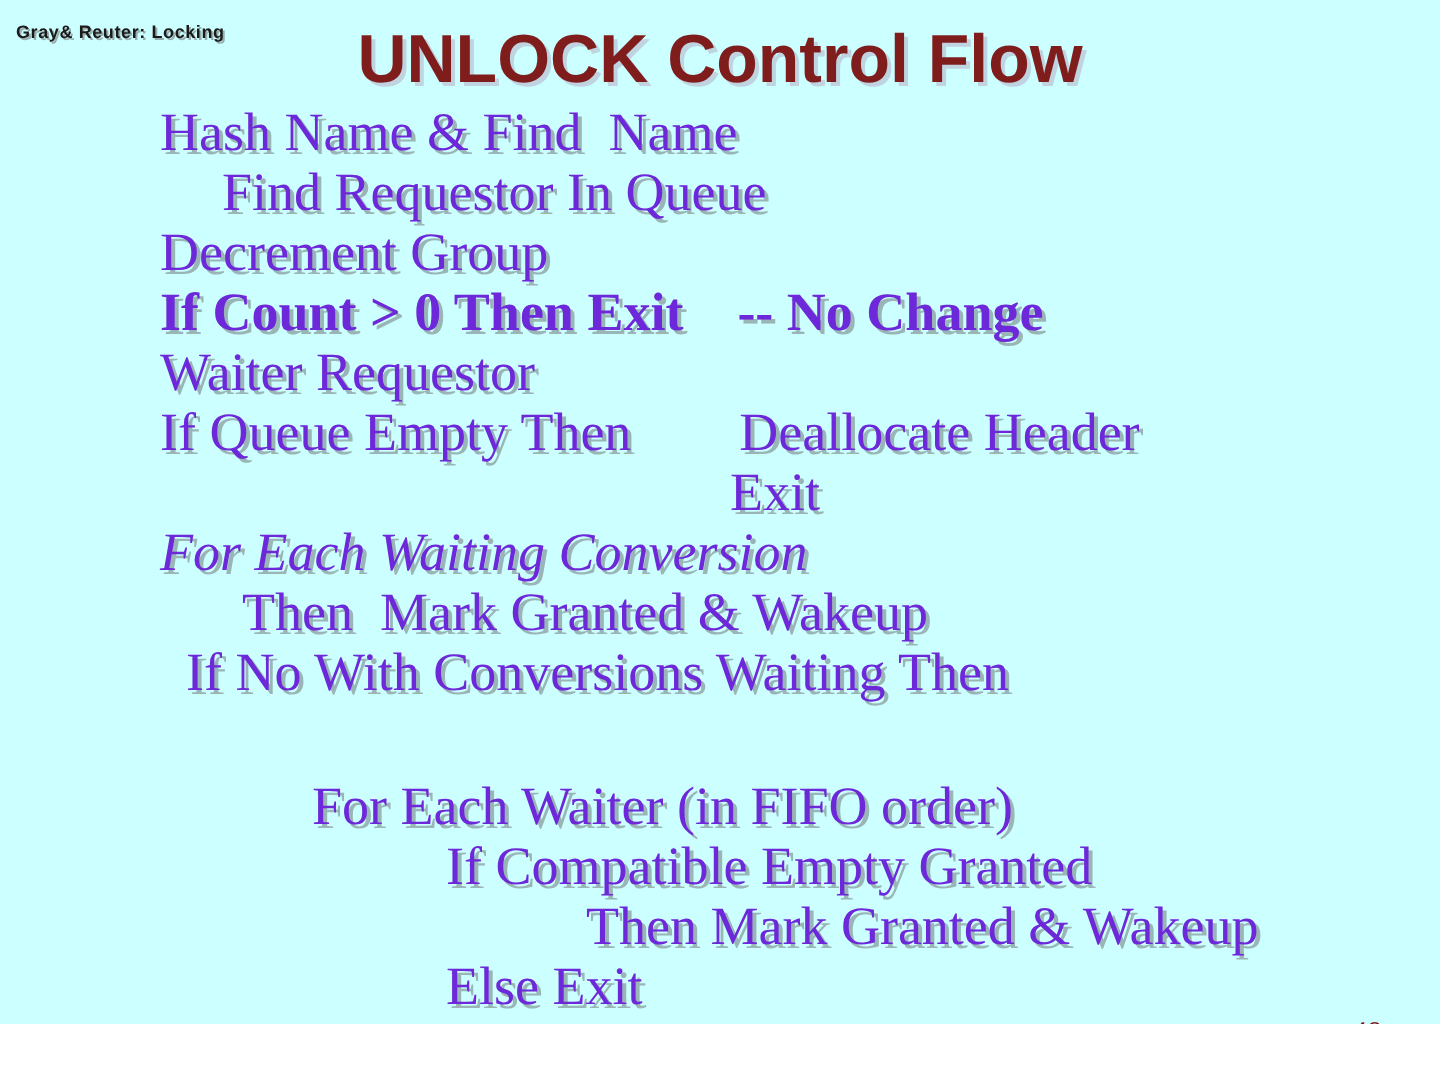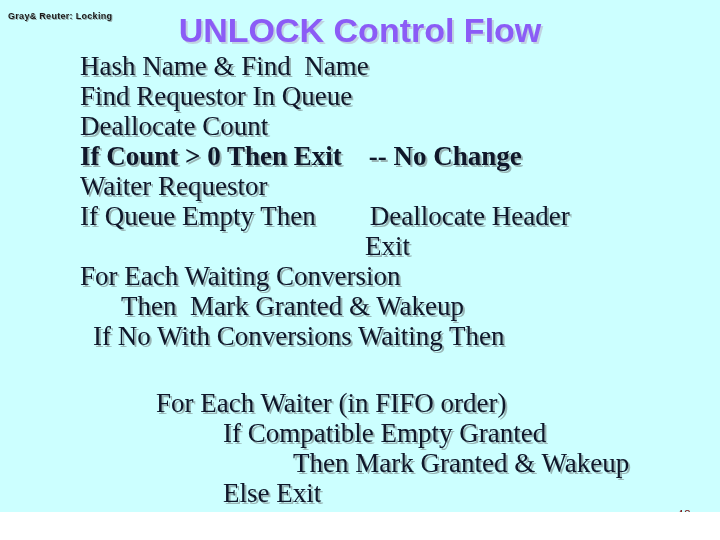--- a/index.html
+++ b/index.html
@@ -37,21 +37,21 @@
     text-shadow: 2px 2px 0 rgba(170,130,170,0.35);
   }
   .body-text {
     position: absolute;
     left: 80px;
     top: 51px;
     width: 640px;
     font-family: "Liberation Serif", serif;
     font-size: 27px;
     line-height: 30px;
-    color: #0f172a;
+    color: #6d28d9;
     text-shadow: 2px 2px 0 rgba(90,90,90,0.45);
   }
   .code-line {
     white-space: pre;
     height: 30px;
   }
   .page-number {
     position: absolute;
     right: 29px;
     top: 509px;
@@ -59,31 +59,31 @@
     color: #7f1d1d;
     font-family: Liberation Mono, monospace;
   }
 </style>
 </head>
 <body>
 
 <div class="slide" style="background: rgb(204, 255, 255);">
   <div class="credit">Gray&amp; Reuter: Locking</div>
 
-  <div class="title" style="color: #8b5cf6;">UNLOCK Control Flow</div>
+  <div class="title" style="color: #7f1d1d;">UNLOCK Control Flow</div>
 
   <div class="body-text" id="body-lines">
       <div class="code-line" style="padding-left: 0px;">Hash Name &amp; Find  Name</div>
-      <div class="code-line" style="padding-left: 0px;">Find Requestor In Queue</div>
-      <div class="code-line" style="padding-left: 0px;">Deallocate Count</div>
+      <div class="code-line" style="padding-left: 0px; margin-left: 31px;">Find Requestor In Queue</div>
+      <div class="code-line" style="padding-left: 0px;">Decrement Group</div>
       <div class="code-line" style="padding-left: 0px; font-weight: bold;">If Count &gt; 0 Then Exit    -- No Change</div>
       <div class="code-line" style="padding-left: 0px;">Waiter Requestor</div>
       <div class="code-line" style="padding-left: 0px;">If Queue Empty Then        Deallocate Header</div>
       <div class="code-line" style="padding-left: 285px;">Exit</div>
-      <div class="code-line" style="padding-left: 0px;">For Each Waiting Conversion</div>
+      <div class="code-line" style="padding-left: 0px; font-style: italic;">For Each Waiting Conversion</div>
       <div class="code-line" style="padding-left: 41px;">Then  Mark Granted &amp; Wakeup</div>
       <div class="code-line" style="padding-left: 13px;">If No With Conversions Waiting Then</div>
       <div class="code-line" style="padding-left: 76px; margin-top: 37px;">For Each Waiter (in FIFO order)</div>
       <div class="code-line" style="padding-left: 143px;">If Compatible Empty Granted</div>
       <div class="code-line" style="padding-left: 213px;">Then Mark Granted &amp; Wakeup</div>
       <div class="code-line" style="padding-left: 143px;">Else Exit</div>
       <div class="code-line" style="padding-left: 0px;">Exit</div>
     </div>
 
   <div class="page-number">48</div>

